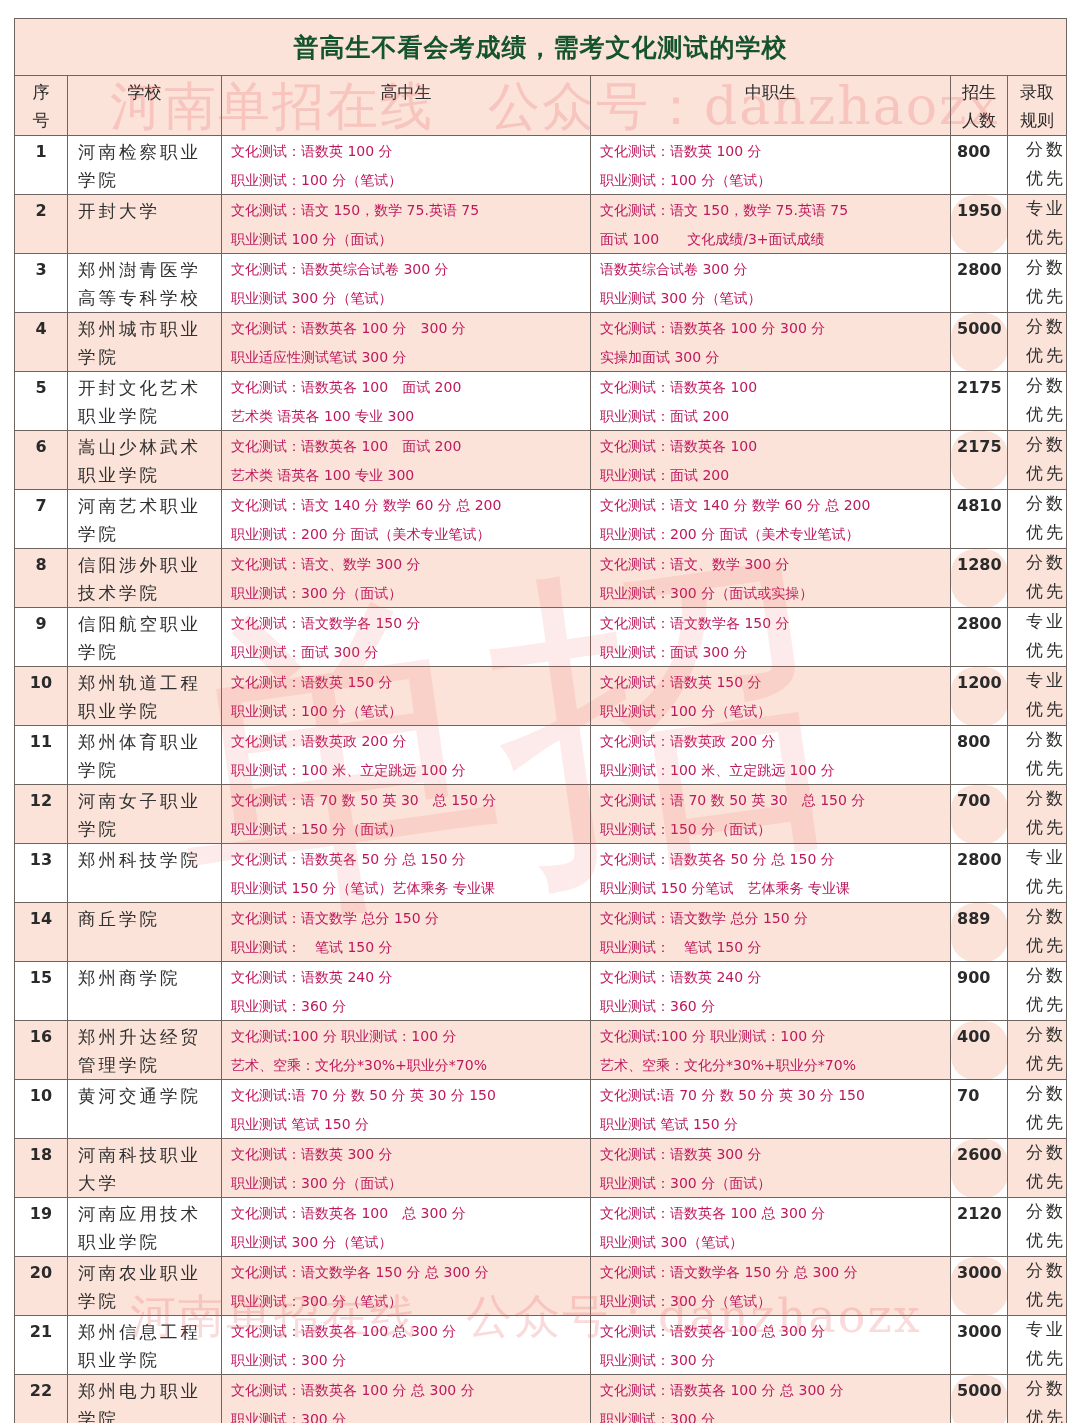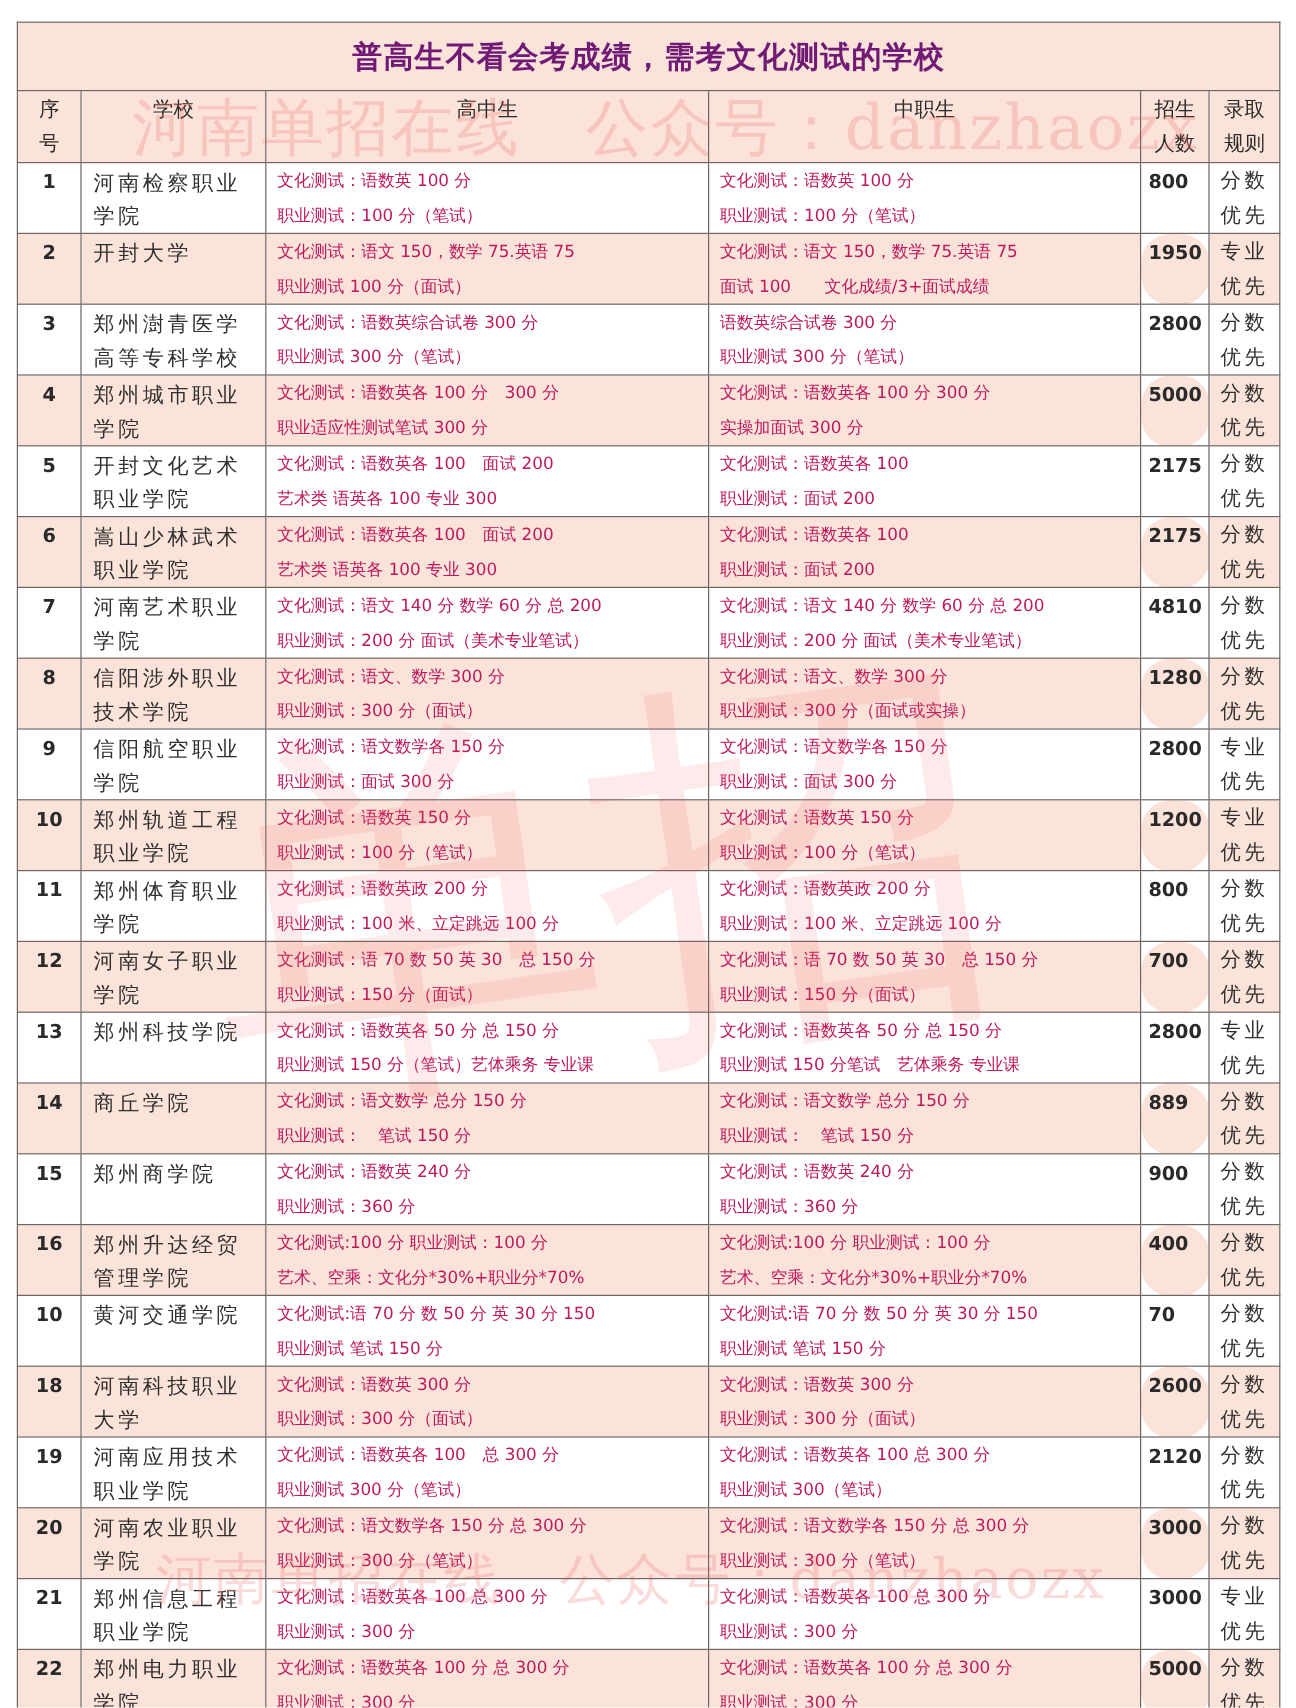--- a/index.html
+++ b/index.html
@@ -32,21 +32,21 @@
     vertical-align: top;
     overflow: hidden;
   }
   .title-cell {
     height: 56px;
     background: #fbe3d9;
     text-align: center;
     vertical-align: middle !important;
     font-family: "DejaVu Serif", "Liberation Serif", serif;
     font-size: 25px;
-    color: #701a75;
+    color: #14532d;
     letter-spacing: 1px;
   }
   tr.head th {
     background: #fbe3d9;
     font-weight: normal;
     height: 57px;
     font-family: "DejaVu Serif", "Liberation Serif", serif;
     font-size: 17px;
     color: #2a2a2a;
     line-height: 28px;
@@ -79,24 +79,24 @@
   }
   .req .line { display: block; }
   .count {
     font-weight: bold;
     font-size: 16px;
     line-height: 28px;
     padding: 2px 0 0 6px !important;
     border-radius: 24px;
   }
   .rule {
-    font-family: Liberation Sans, sans-serif;
+    font-family: Liberation Mono, monospace;
     font-size: 17px;
     line-height: 28.5px;
-    text-align: center;
+    text-align: right;
     letter-spacing: 3px;
     padding-top: 1px !important;
     color: #303030;
   }
   .watermark {
     position: absolute;
     pointer-events: none;
     color: rgba(232, 90, 90, 0.22);
     font-family: "DejaVu Serif", "Liberation Serif", serif;
     white-space: nowrap;

